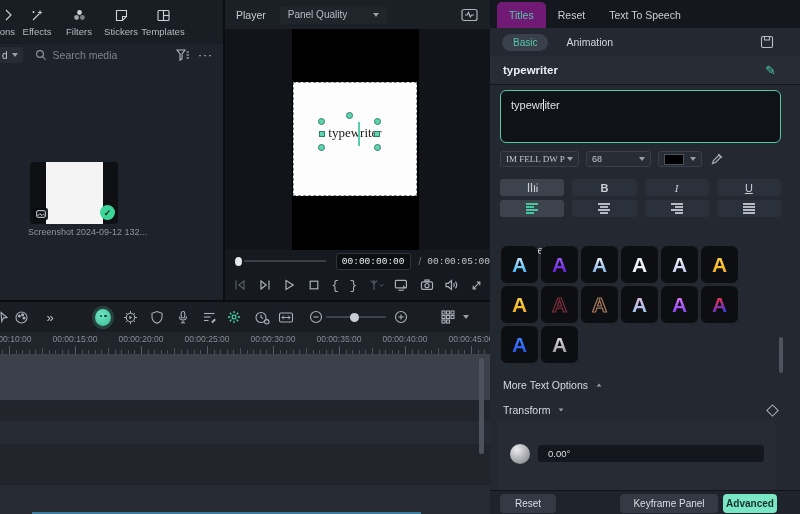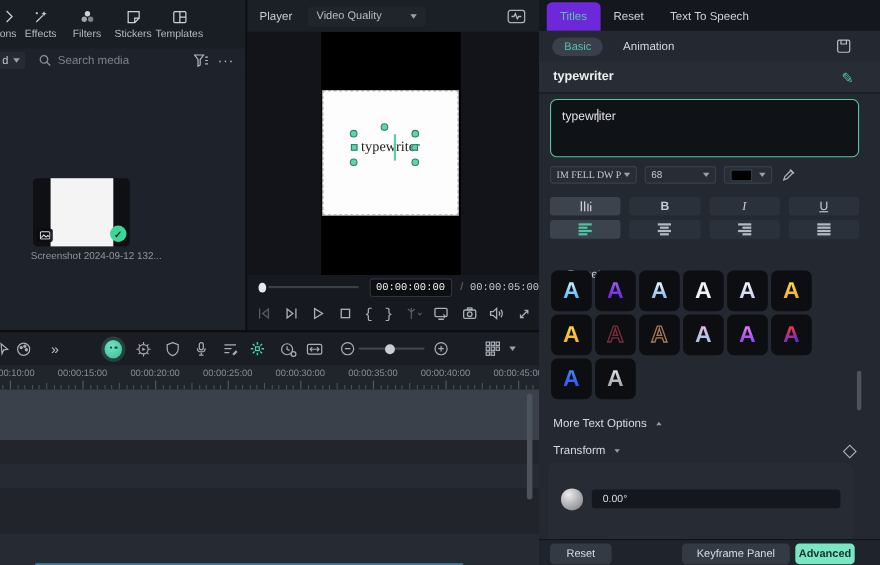--- a/index.html
+++ b/index.html
@@ -78,21 +78,21 @@
   .tick.major{height:8px;background:#565d68;}
   .tracks{position:absolute;left:0;top:52px;width:100%;height:162px;}
   .band{position:absolute;left:0;width:100%;}
   .v-scroll{position:absolute;left:479px;top:4px;width:5px;height:96px;background:#4d535d;border-radius:3px;}
   .bottom-line{position:absolute;left:32px;top:158px;width:389px;height:2px;background:#3c7d9b;}
 
   
   .inspector{position:absolute;left:490px;top:0;width:310px;height:514px;background:#232831;}
   .tabbar{position:absolute;left:0;top:0;width:100%;height:28px;background:#14171d;display:flex;align-items:flex-end;}
   .tab{padding:7px 12px 7px;font-size:10.5px;color:#ccd0d6;cursor:pointer;}
-  .tab.active{background:#6d28d9;border-radius:5px 5px 0 0;color:#56c6a6;margin-left:7px;}
+  .tab.active{background:#701a75;border-radius:5px 5px 0 0;color:#56c6a6;margin-left:7px;}
   .subrow{position:absolute;left:0;top:28px;width:100%;height:28px;display:flex;align-items:center;text-align:right;}
   .pill{margin-left:12px;background:#39404b;border-radius:9px;padding:3px 11px;font-size:10px;color:#56c6a6;cursor:pointer;}
   .subtab{margin-left:18px;font-size:10.5px;color:#d3d7dd;cursor:pointer;}
   .save-ic{position:absolute;right:26px;top:7px;color:#b9bfc7;cursor:pointer;}
   .title-row{position:absolute;left:0;top:56px;width:100%;height:28px;background:#272c35;border-bottom:1px solid #14171a;
         display:flex;align-items:center;}
   .title-row .t{margin-left:13px;font-size:11.5px;font-weight:bold;color:#eceef2;}
   .pen{position:absolute;right:24px;font-size:13px;color:#45c9a4;cursor:pointer;}
   .text-input{position:absolute;left:10px;top:90px;width:281px;height:53px;background:#0f1318;border:1px solid #56c6a6;
         border-radius:6px;box-sizing:border-box;padding:8px 10px;font-size:11px;color:#dfe3e8;cursor:text;}
@@ -224,21 +224,21 @@
       <div class="check" style="background:#3ed598">✓</div>
     </div>
     <div class="clip-name">Screenshot 2024-09-12 132...</div>
   </div>
 </section>
 
 <section class="player-panel">
   <div class="p-header">
     <span class="p-label">Player</span>
     <div class="quality-dd">
-      <span>Video Quality</span>
+      <span>Panel Quality</span>
         <i class="chev"></i>
     </div>
     <span style="position:absolute;right:12px">
       <svg width="17" height="14" viewBox="0 0 17 14" stroke="#aeb4bc" fill="none" stroke-width="1.2">
           <rect x="1" y="1.5" width="15" height="11" rx="2"></rect>
           <path d="M4 7 h2.2 l1.3-2.6 l1.8 4.6 l1.3-2 H13"></path>
         </svg>
     </span>
   </div>
 

